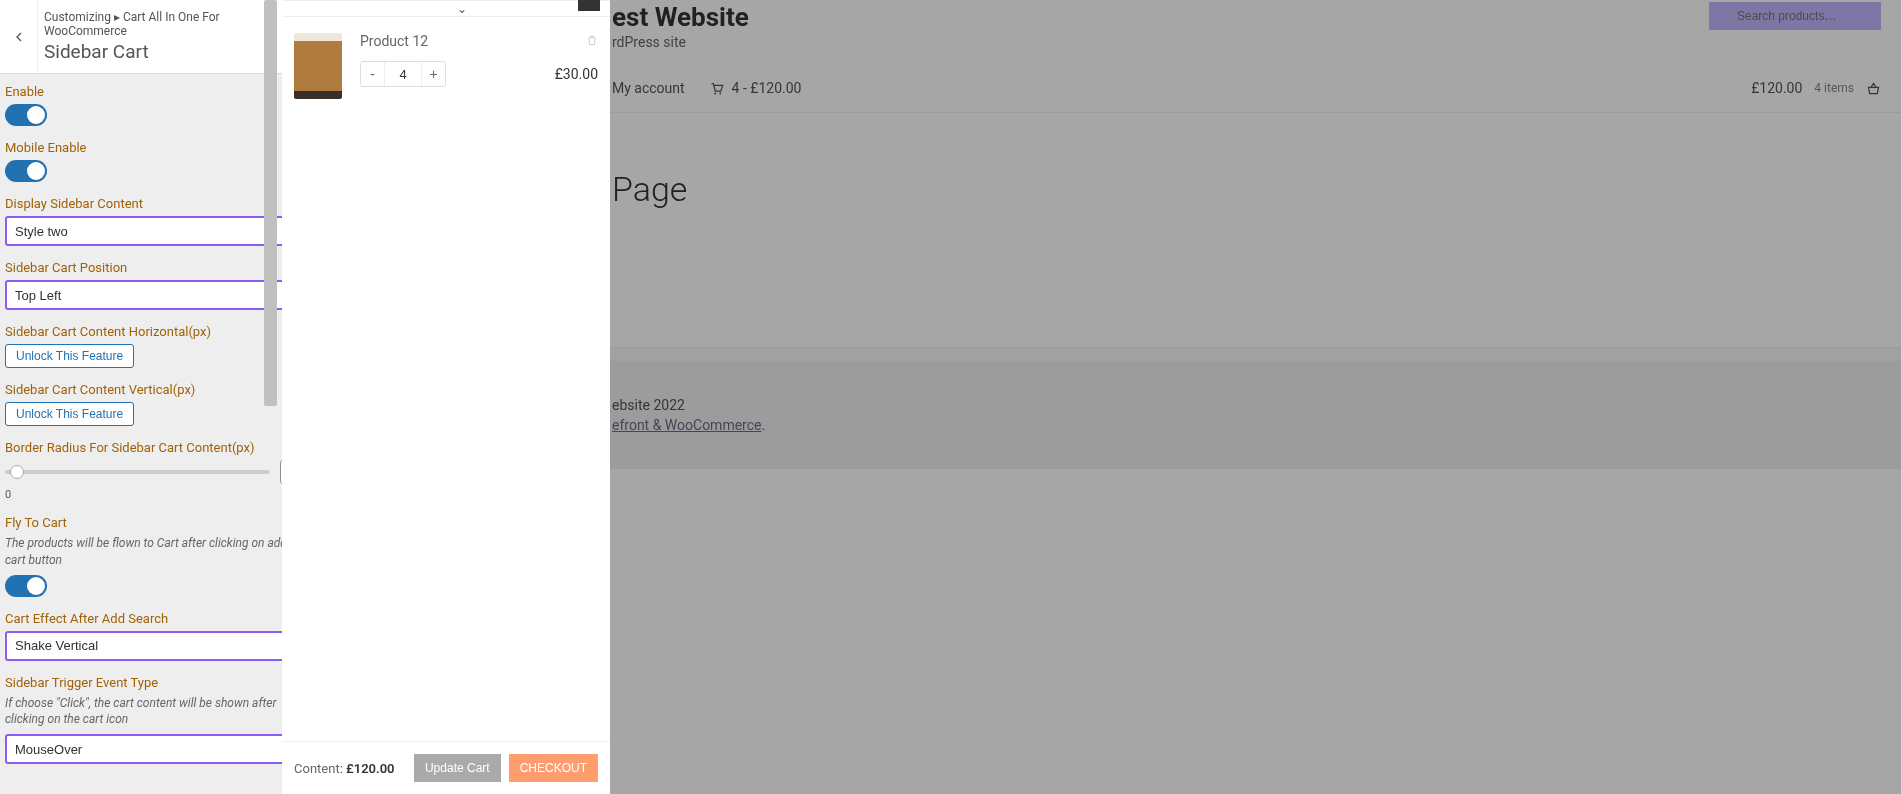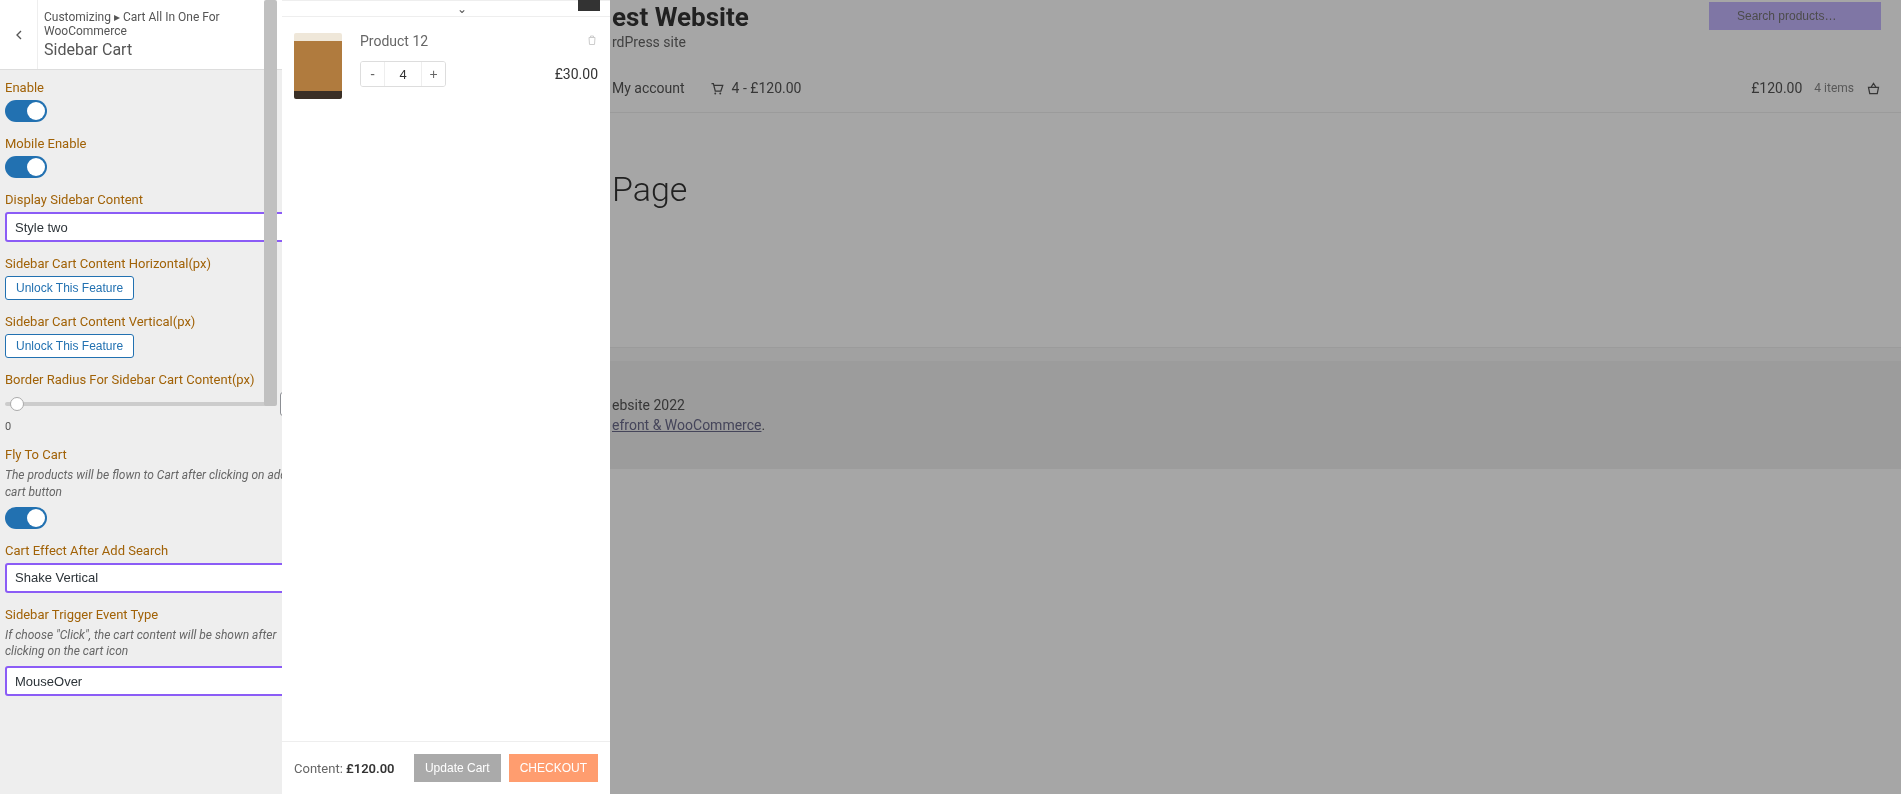--- a/index.html
+++ b/index.html
@@ -18,21 +18,21 @@
   background: #fff; border-bottom: 1px solid #ddd; padding: 10px 10px 10px 44px;
   position: relative; min-height: 52px;
 }
 .back-btn {
   position: absolute; left: 0; top: 0; width: 38px; height: 100%;
   display: flex; align-items: center; justify-content: center;
   border-right: 1px solid #eee; cursor: pointer; color: #555;
 }
 .back-btn svg { width: 16px; height: 16px; }
 .breadcrumb { font-size: 12px; color: #555; }
-.section-title { font-size: 16px; color: #555; font-weight: 400; margin-top: 2px; }
+.section-title { font-size: 19px; color: #555; font-weight: 400; margin-top: 2px; }
 
 .controls { padding: 10px 5px 20px 5px; }
 .control { margin-bottom: 14px; }
 .control-label { font-weight: 400; color: #a16207; font-size: 13px; margin-bottom: 5px; display: block; }
 .control-desc { font-style: italic; color: #666; font-size: 12px; margin-bottom: 6px; line-height: 1.4; }
 
 .toggle {
   width: 42px; height: 22px; background: #2271b1; border-radius: 22px;
   position: relative; cursor: pointer;
 }
@@ -178,20 +178,28 @@
 
     <div class="control">
       <span class="control-label">Display Sidebar Content</span>
       <div class="select-wrap">
         <select class="select">
           <option>Style two</option>
         </select>
       </div>
     </div>
 
+    <div class="control">
+      <span class="control-label">Sidebar Cart Position</span>
+      <div class="select-wrap">
+        <select class="select">
+          <option>Top Left</option>
+        </select>
+      </div>
+    </div>
 
     <div class="control">
       <span class="control-label">Sidebar Cart Content Horizontal(px)</span>
       <button class="unlock-btn">Unlock This Feature</button>
     </div>
 
     <div class="control">
       <span class="control-label">Sidebar Cart Content Vertical(px)</span>
       <button class="unlock-btn">Unlock This Feature</button>
     </div>

